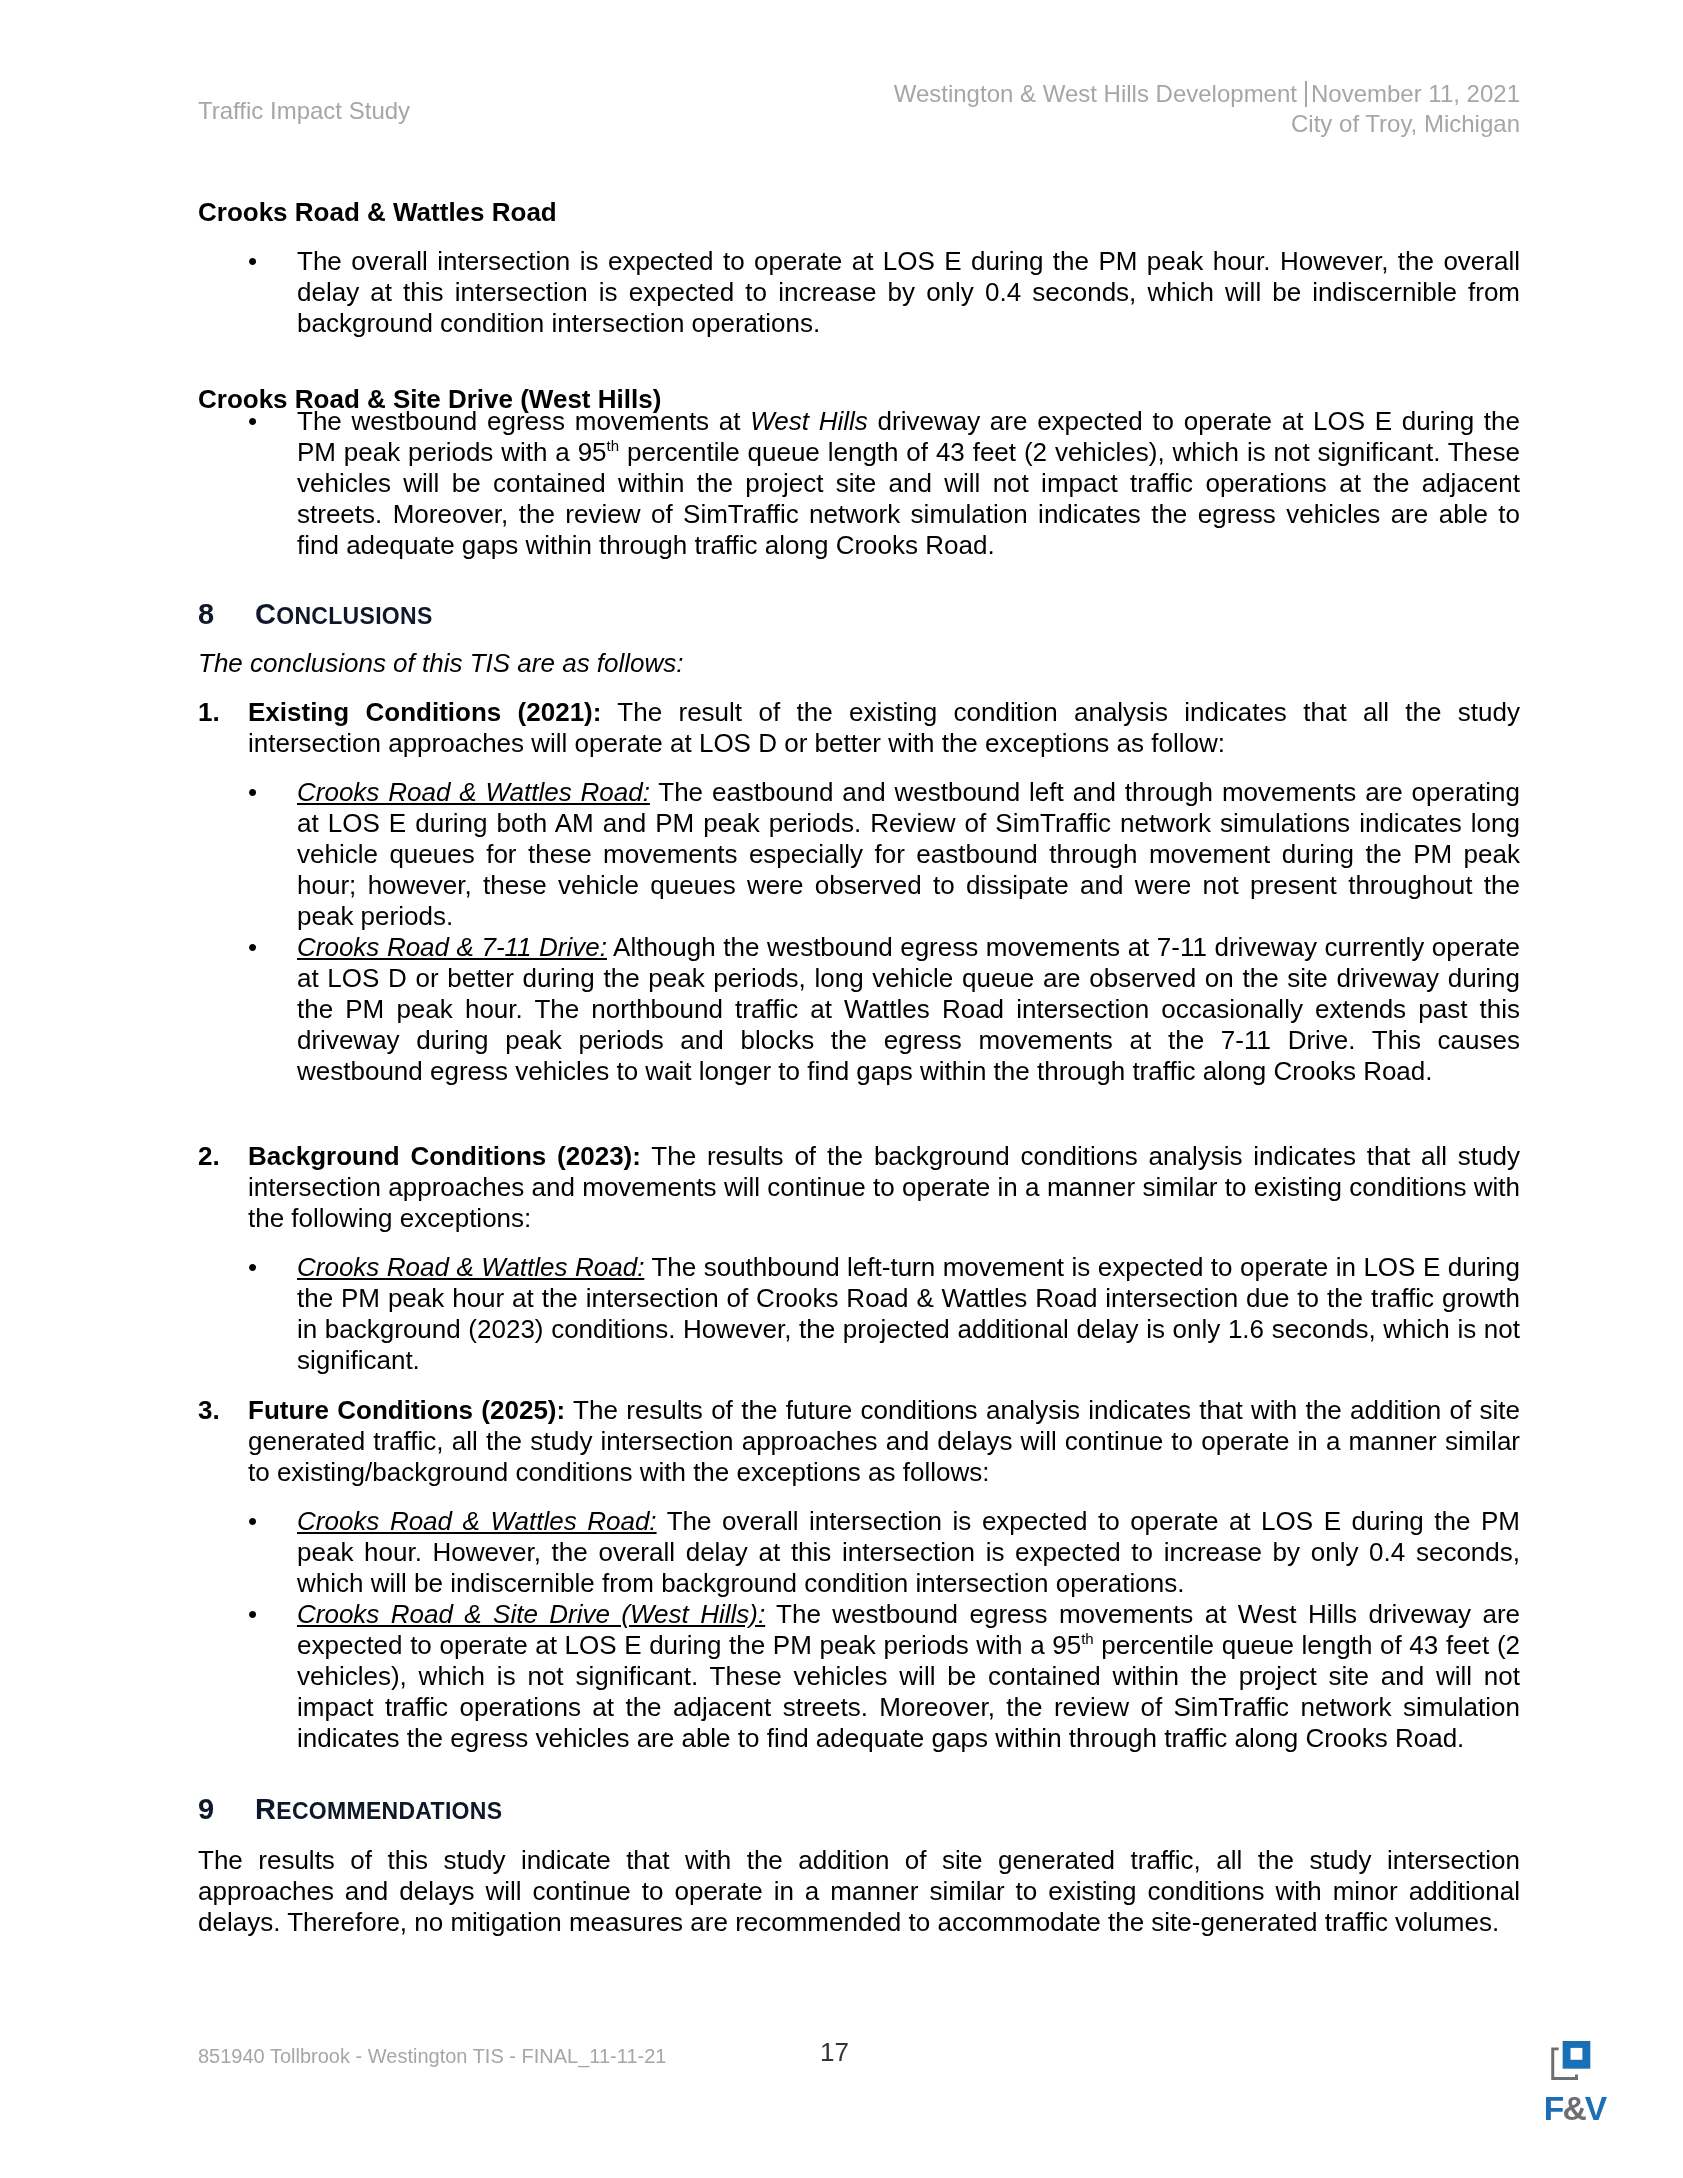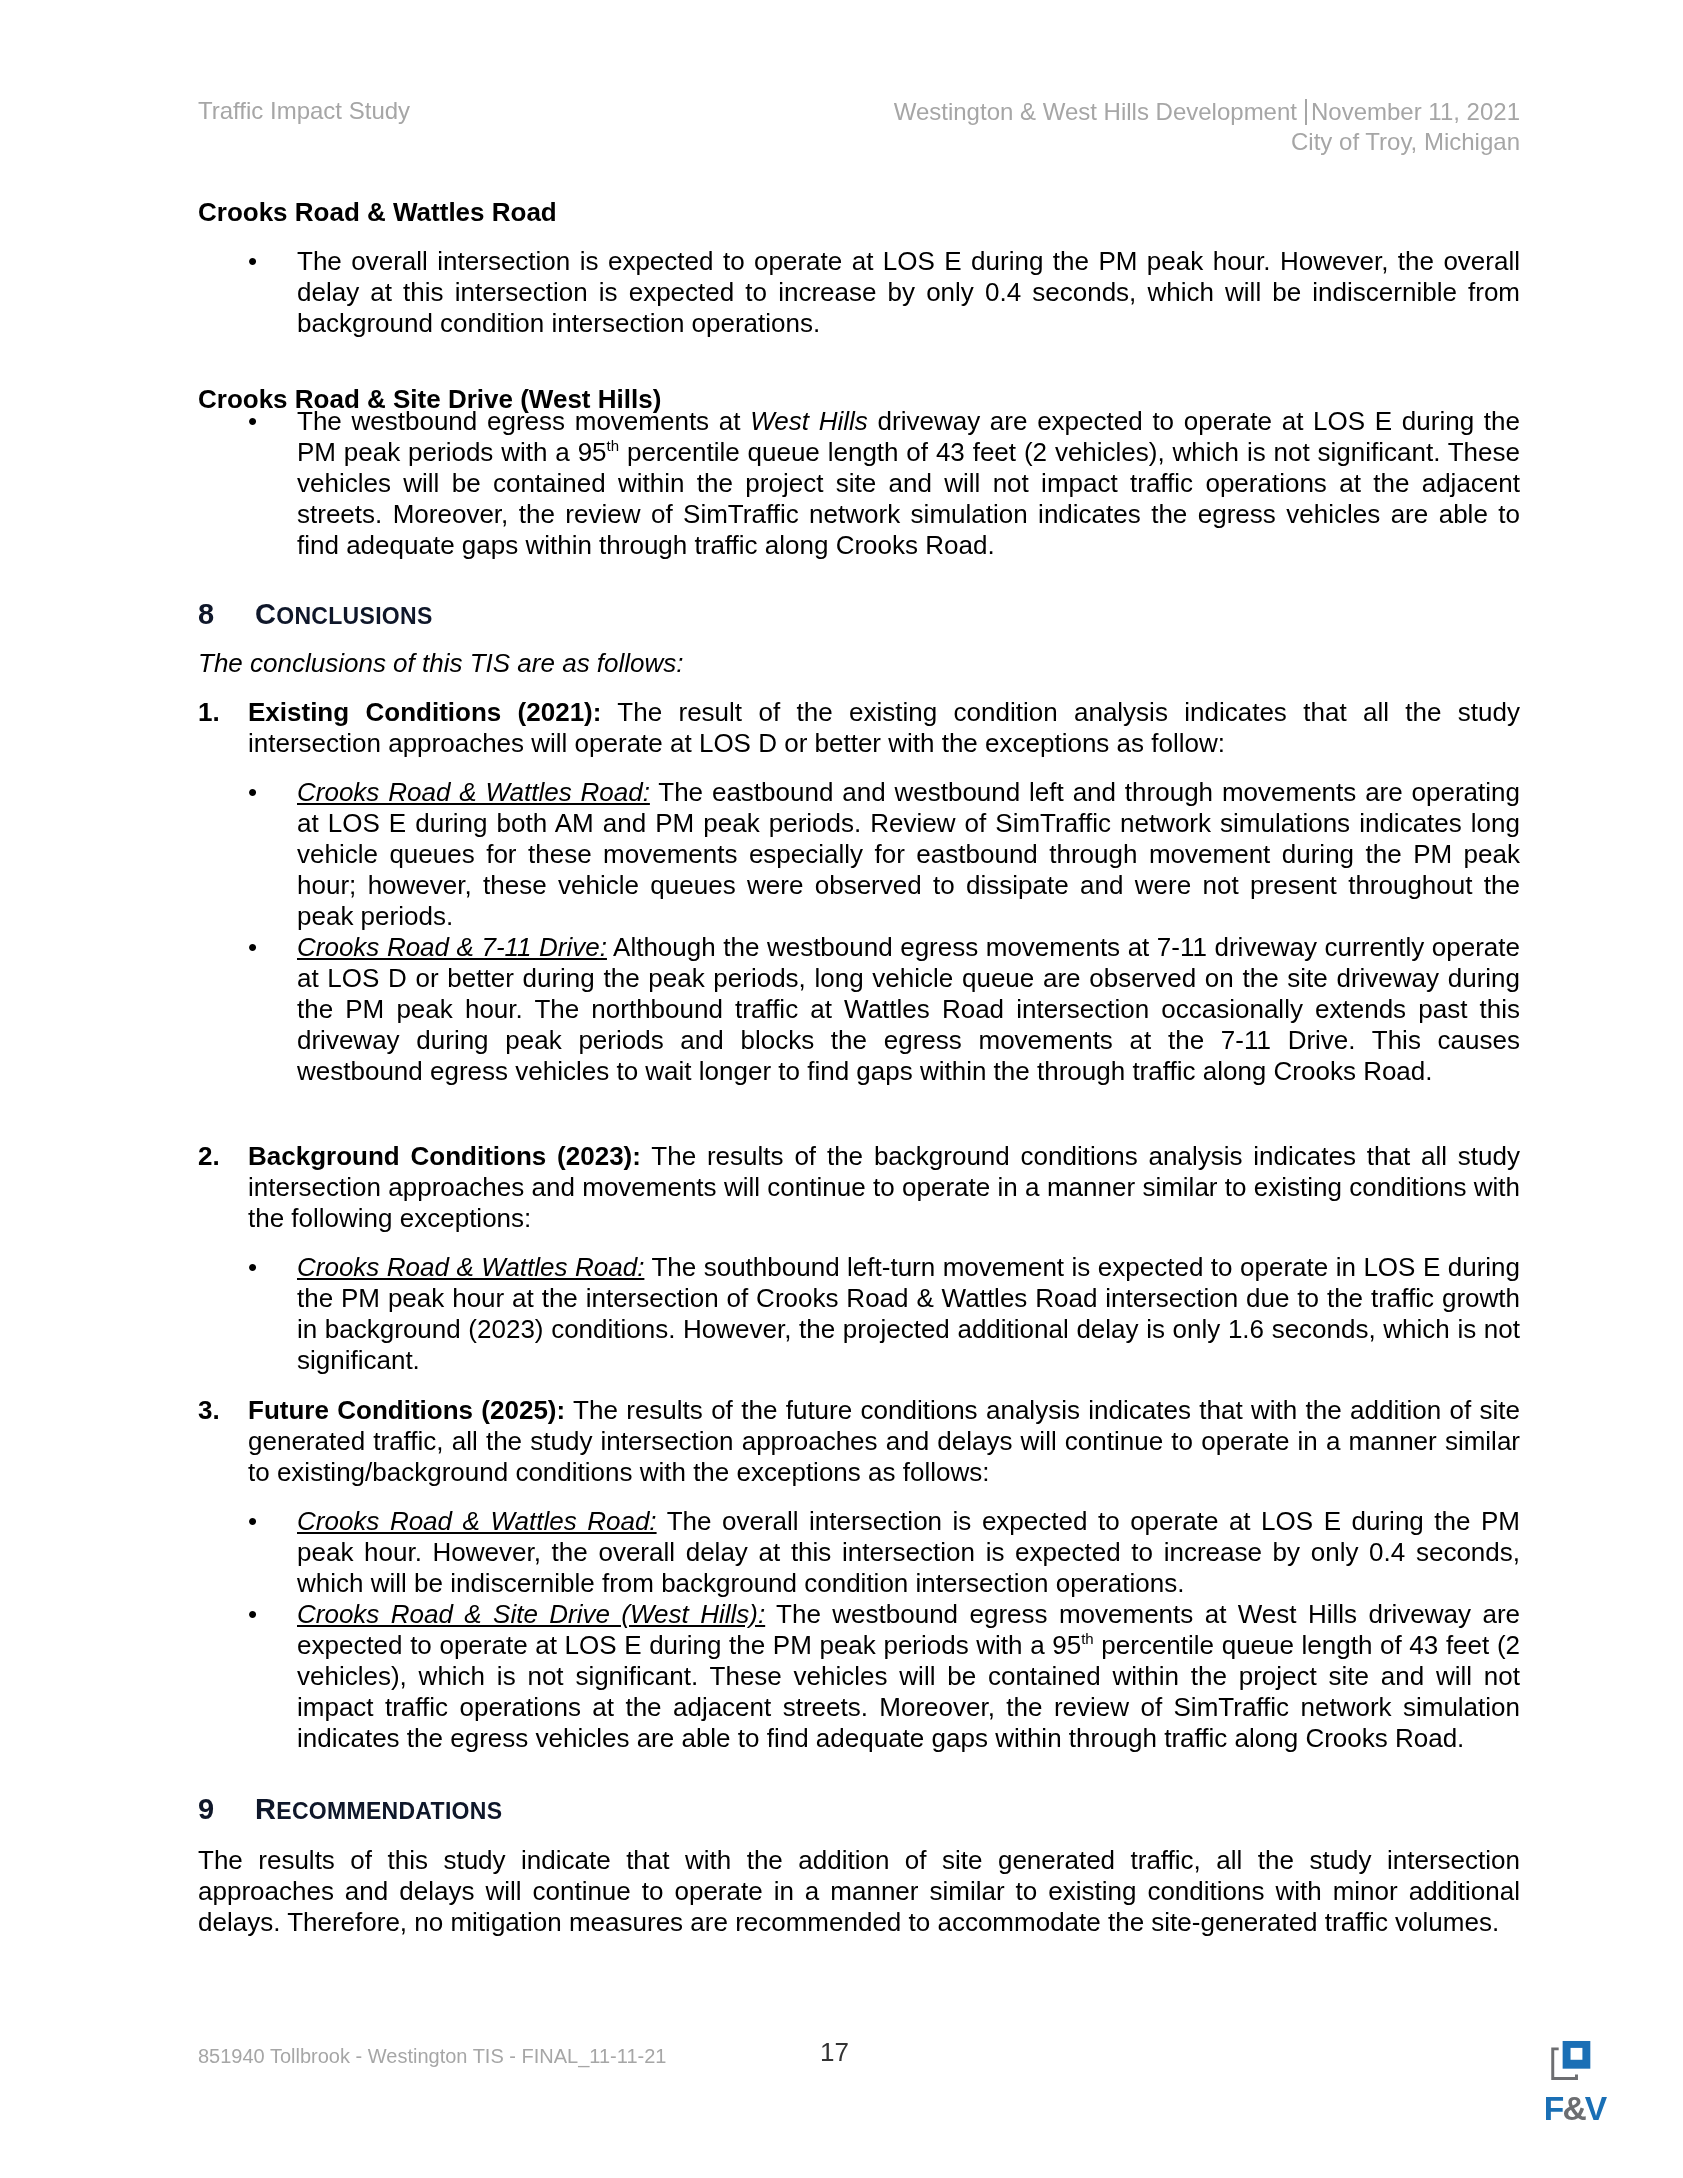--- a/index.html
+++ b/index.html
@@ -1,20 +1,20 @@
 <!DOCTYPE html>
 <html><head>
 <meta charset="utf-8">
 <style>
   html, body { margin: 0; padding: 0; background: #ffffff; }
   body { width: 1683px; height: 2178px; position: relative; overflow: hidden;
          font-family: "Liberation Sans", sans-serif; color: #000; }
   .page { position: absolute; left: 0; top: 0; width: 1683px; height: 1858px; }
   .hdr-left { position: absolute; left: 198px; top: 97px; font-size: 24px; color: #a6a6a6; }
-  .hdr-right { position: absolute; right: 163px; top: 97px; font-size: 24px; color: #a6a6a6; text-align: right; line-height: 30px; }
+  .hdr-right { position: absolute; right: 163px; top: 79px; font-size: 24px; color: #a6a6a6; text-align: right; line-height: 30px; }
   .hdr-sep { display: inline-block; width: 2px; height: 26px; background: #a6a6a6; vertical-align: -5px; margin: 0 4px 0 8px; }
   .block { position: absolute; left: 198px; width: 1322px; font-size: 26px; line-height: 31px; text-align: justify; }
   .subhead { position: absolute; left: 198px; font-size: 26px; font-weight: bold; text-align: right; }
   .section-title { position: absolute; left: 198px; font-size: 29px; font-weight: bold; color: #0f172a; letter-spacing: 0.3px; }
   .section-title .num { display: inline-block; width: 57px; }
   .section-title .cap { font-size: 29px; }
   .section-title .sc { font-size: 23px; }
   .bul { position: relative; padding-left: 99px; }
   .bul .dot { position: absolute; left: 50px; top: 0; }
   .num-item { position: relative; padding-left: 50px; }

